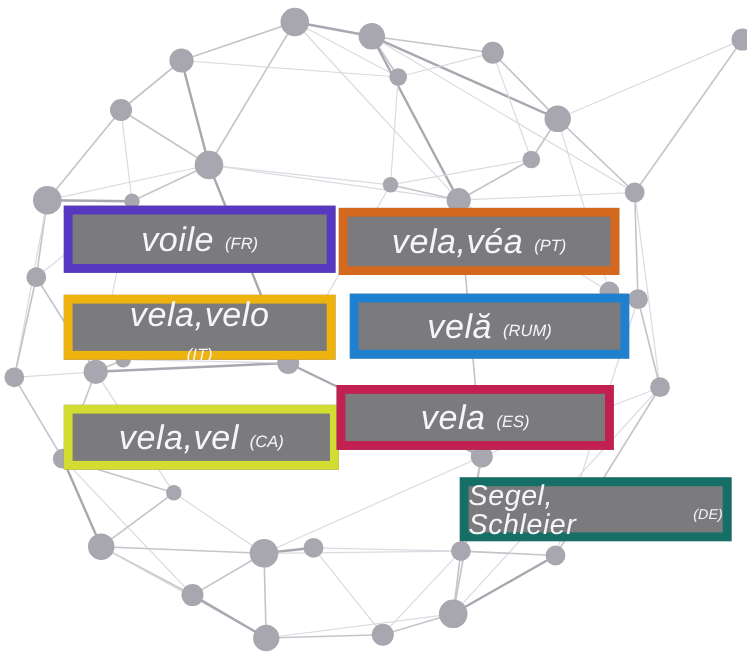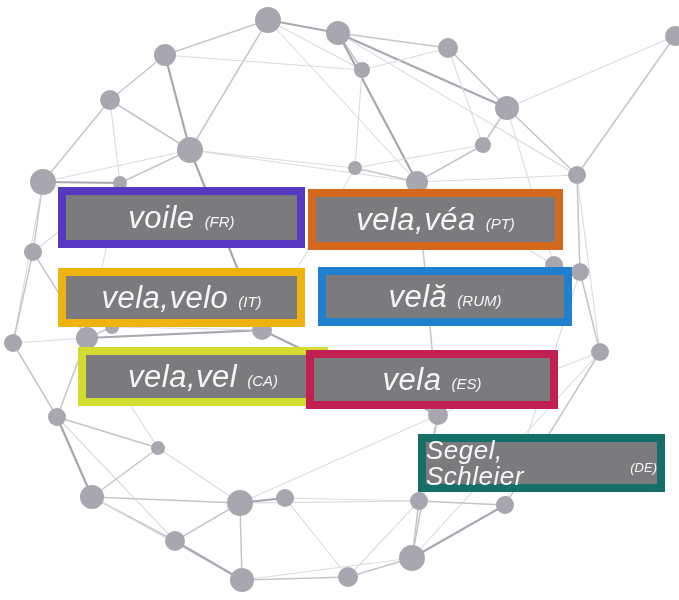--- a/index.html
+++ b/index.html
@@ -162,31 +162,31 @@
   <div class="label-box" style="left: 58px; top: 187px; width: 247px; height: 61px; border-color: rgb(86, 57, 192); background: rgb(123, 123, 126); color: rgb(246, 245, 247);">
     <span class="word">voile</span>
     <span class="tag">(FR)</span>
   </div>
 
   <div class="label-box" style="left: 308px; top: 189px; width: 255px; height: 61px; border-color: rgb(212, 105, 29); background: rgb(123, 123, 126); color: rgb(246, 245, 247);">
     <span class="word">vela,véa</span>
     <span class="tag">(PT)</span>
   </div>
 
-  <div class="label-box" style="left: 58px; top: 268px; width: 247px; height: 59px; border-color: rgb(239, 179, 16); background: rgb(123, 123, 126); color: rgb(246, 245, 247);">
+  <div class="label-box" style="left: 58px; top: 268px; width: 247px; height: 59px; border-color: rgb(239, 179, 16); background: rgb(123, 123, 126); color: rgb(246, 245, 247); flex-direction: column;">
     <span class="word">vela,velo</span>
     <span class="tag">(IT)</span>
   </div>
 
   <div class="label-box" style="left: 318px; top: 267px; width: 254px; height: 59px; border-color: rgb(30, 128, 206); background: rgb(123, 123, 126); color: rgb(246, 245, 247);">
     <span class="word">velă</span>
     <span class="tag">(RUM)</span>
   </div>
 
-  <div class="label-box" style="left: 58px; top: 347px; width: 250px; height: 59px; border-color: rgb(210, 220, 49); background: rgb(123, 123, 126); color: rgb(246, 245, 247); margin-left: 20px;">
+  <div class="label-box" style="left: 58px; top: 368px; width: 250px; height: 59px; border-color: rgb(210, 220, 49); background: rgb(123, 123, 126); color: rgb(246, 245, 247);">
     <span class="word">vela,vel</span>
     <span class="tag">(CA)</span>
   </div>
 
   <div class="label-box" style="left: 306px; top: 350px; width: 252px; height: 59px; border-color: rgb(193, 32, 80); background: rgb(123, 123, 126); color: rgb(246, 245, 247);">
     <span class="word">vela</span>
     <span class="tag">(ES)</span>
   </div>
 
   <div class="label-box compact" style="left: 418px; top: 434px; width: 247px; height: 58px; border-color: rgb(22, 111, 102); background: rgb(123, 123, 126); color: rgb(246, 245, 247);">

